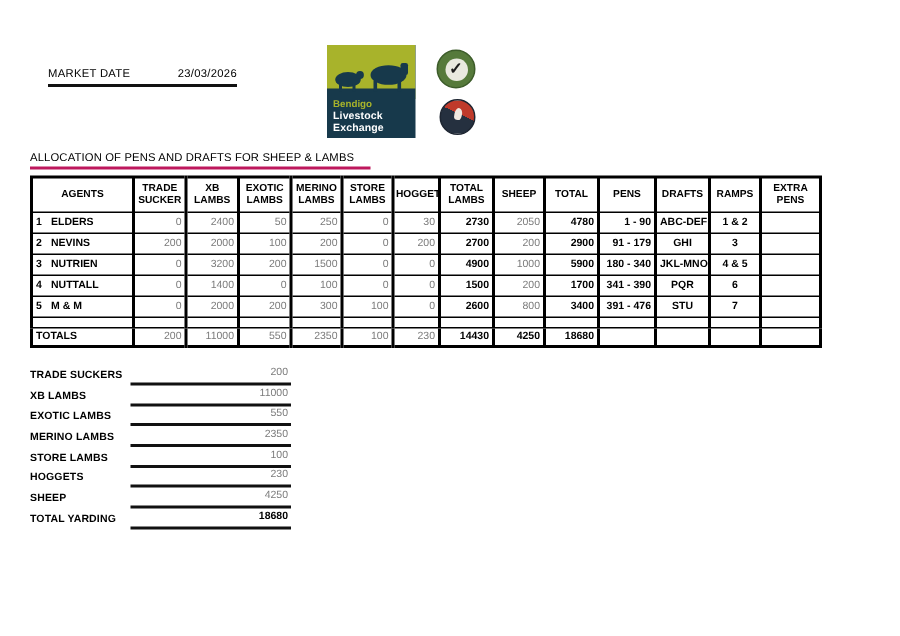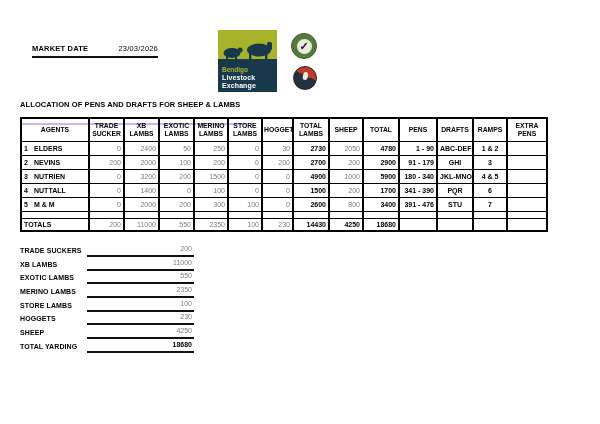--- a/index.html
+++ b/index.html
@@ -5,21 +5,21 @@
   html,body{margin:0;padding:0;}
   body{
     width:600px;height:424px;background:#ffffff;position:relative;overflow:hidden;
     font-family:"Liberation Sans", sans-serif;color:#000;
   }
   
   .market-date{
     position:absolute;left:32px;top:44px;width:126px;
     border-bottom:2px solid #111;padding-bottom:3px;display:flex;
   }
-  .md-label{font-size:7.5px;font-weight:bold;width:96px;letter-spacing:.2px;}
+  .md-label{font-size:7.5px;font-weight:normal;width:96px;letter-spacing:.2px;}
   .md-value{font-size:7.5px;font-weight:normal;letter-spacing:.2px;}
 
   .logo{position:absolute;left:218px;top:30px;width:59px;height:62px;background:#17394b;}
   .logo svg{display:block;}
   .logo-text{position:absolute;left:4px;top:36px;}
   .logo-l1{color:#a8b32b;font-size:6.5px;font-weight:bold;line-height:8px;}
   .logo-l2,.logo-l3{color:#fff;font-size:7px;font-weight:bold;line-height:7.5px;letter-spacing:.1px;}
 
   .badge-qa{
     position:absolute;left:291px;top:33px;width:26px;height:26px;border-radius:50%;
@@ -37,22 +37,22 @@
     border:1px solid #1d2531;box-sizing:border-box;
   }
   .badge-red::after{
     content:"";position:absolute;left:9px;top:5px;width:5px;height:8px;
     background:#f0e8df;border-radius:50% 50% 40% 40%;transform:rotate(12deg);
   }
 
   
   .sheet-title{
     position:absolute;left:20px;top:100px;width:227px;
-    font-size:7.5px;font-weight:bold;letter-spacing:.1px;
-    border-bottom:2px solid #c4b5fd;padding-bottom:14px;white-space:nowrap;
+    font-size:7.5px;font-weight:normal;letter-spacing:.1px;
+    border-bottom:2px solid #be185d;padding-bottom:2px;white-space:nowrap;
   }
 
   
   table.alloc{
     position:absolute;left:20px;top:117px;width:526px;
     border-collapse:collapse;table-layout:fixed;
     border:2px solid #000;
   }
   .alloc th,.alloc td{
     border-left:2px solid #000;border-right:2px solid #000;

